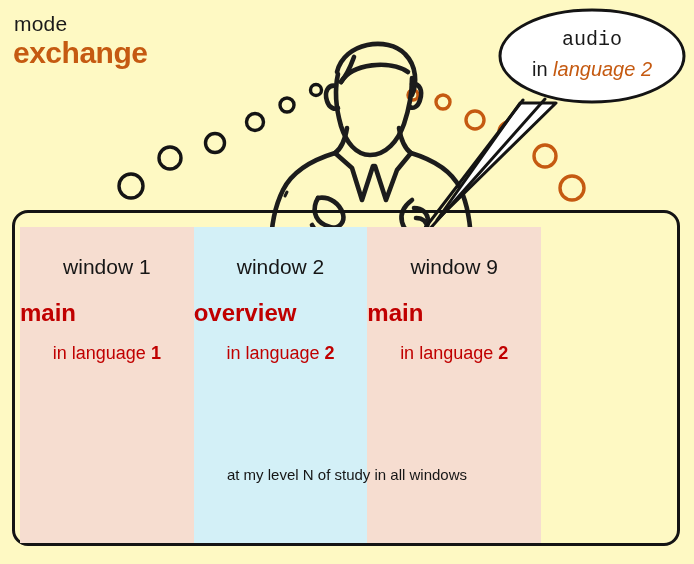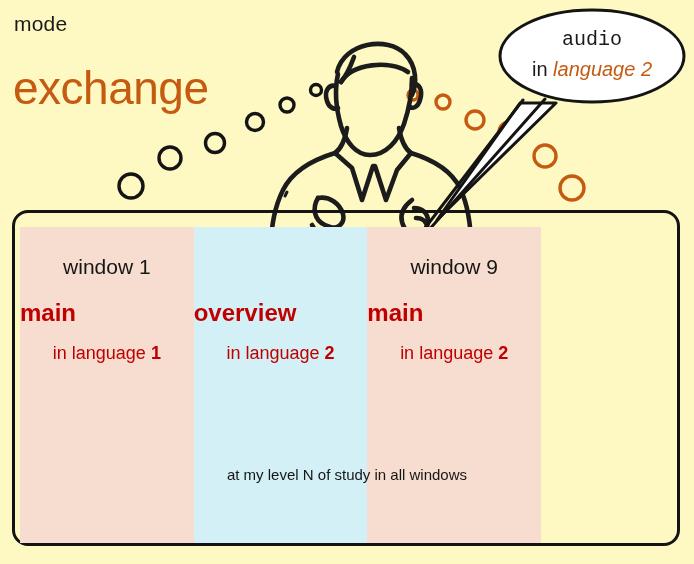--- a/index.html
+++ b/index.html
@@ -24,26 +24,25 @@
     left: 14px;
     top: 12px;
     font-size: 21px;
     color: #1a1a1a;
     letter-spacing: 0.2px;
   }
   #mode-name {
     position: absolute;
     left: 13px;
     top: 38px;
-    font-size: 46px;
-    font-weight: normal;
+    font-size: 30px;
+    font-weight: bold;
     color: #C55A11;
     letter-spacing: -0.5px;
     line-height: 1;
-    margin-top: 27px;
   }
 
   
   #art {
     position: absolute;
     left: 0;
     top: 0;
     width: 694px;
     height: 564px;
     pointer-events: none;
@@ -217,20 +216,21 @@
 
   <div id="columns">
 
     <div class="window-col pink">
       <div class="win-title">window 1</div>
       <div class="win-mode">main</div>
       <div class="win-lang"><span>in language </span><b>1</b></div>
     </div>
 
     <div class="window-col blue">
+      <div class="win-title">window 2</div>
       <div class="win-mode">overview</div>
       <div class="win-lang"><span>in language </span><b>2</b></div>
     </div>
 
     <div class="window-col pink">
       <div class="win-title">window 9</div>
       <div class="win-mode">main</div>
       <div class="win-lang"><span>in language </span><b>2</b></div>
     </div>
 

